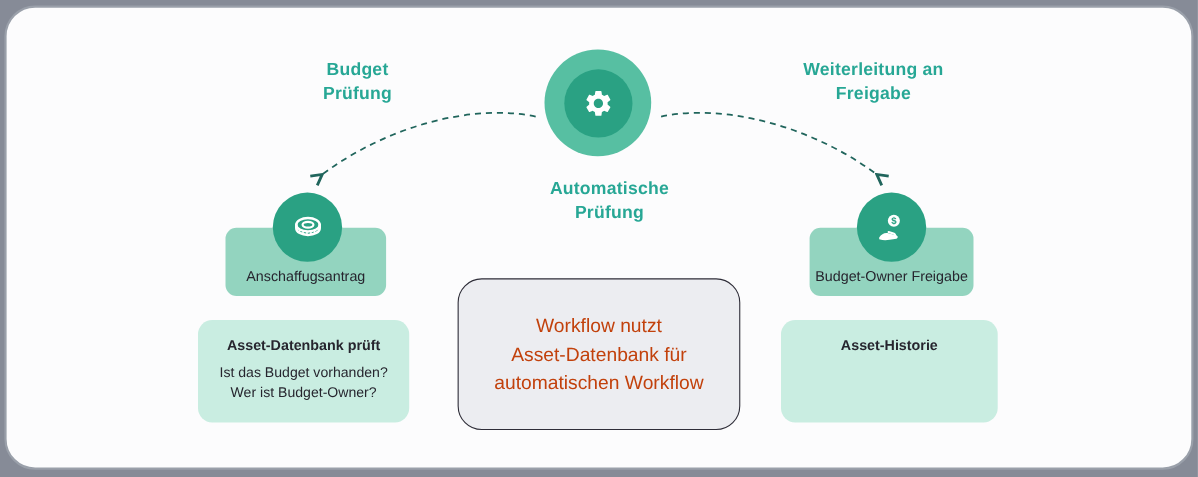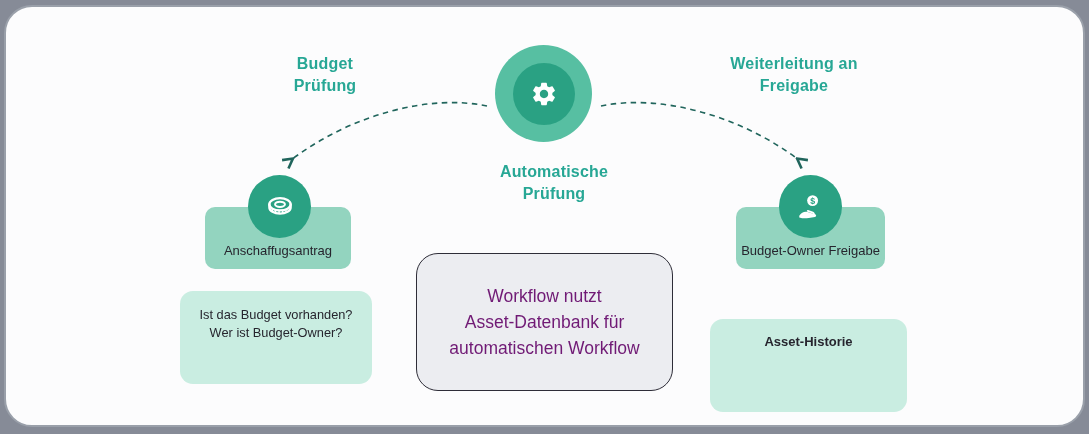--- a/index.html
+++ b/index.html
@@ -74,35 +74,35 @@
     position: absolute;
     top: 291px;
     height: 93px;
     background: #c9ede1;
     border-radius: 13px;
     text-align: center;
     padding-top: 15px;
     color: #26252e;
   }
   .info-card.left  { left: 180px; width: 192px; }
-  .info-card.right { left: 710px; width: 197px; margin-top: 28px; }
+  .info-card.right { left: 710px; width: 197px; }
   .info-title { font-size: 13px; font-weight: 700; margin-bottom: 9px; }
   .info-body  { font-size: 12.8px; line-height: 1.38; white-space: pre-line; }
   .center-note {
     position: absolute;
     left: 416px; top: 253px;
     width: 257px; height: 138px;
     background: #ecedf1;
     border: 1.5px solid #2e2d38;
     border-radius: 22px;
     display: flex; align-items: center; justify-content: center;
     text-align: center;
     font-size: 17.5px;
     line-height: 1.5;
-    color: #701a75;
+    color: #c2410c;
     white-space: pre-line;
   }
   svg.arrows {
     position: absolute;
     left: 0; top: 0;
     width: 1089px; height: 434px;
     pointer-events: none;
   }
 </style>
 </head>
@@ -154,20 +154,21 @@
         <line x1="14" y1="14.8" x2="14" y2="16.8"></line>
         <line x1="16.5" y1="14.1" x2="16.5" y2="16.1"></line>
       </g>
     </svg>
   </span>
 </div>
 <div class="label-box left">
   <span>Anschaffugsantrag</span>
 </div>
 <div class="info-card left">
+  <div class="info-title">Asset-Datenbank prüft</div>
   <div class="info-body">Ist das Budget vorhanden?
 Wer ist Budget-Owner?</div>
 </div>
 
 <div class="center-note">Workflow nutzt
 Asset-Datenbank für
 automatischen Workflow</div>
 
 <div class="side-circle right">
   <span style="display:flex;">

